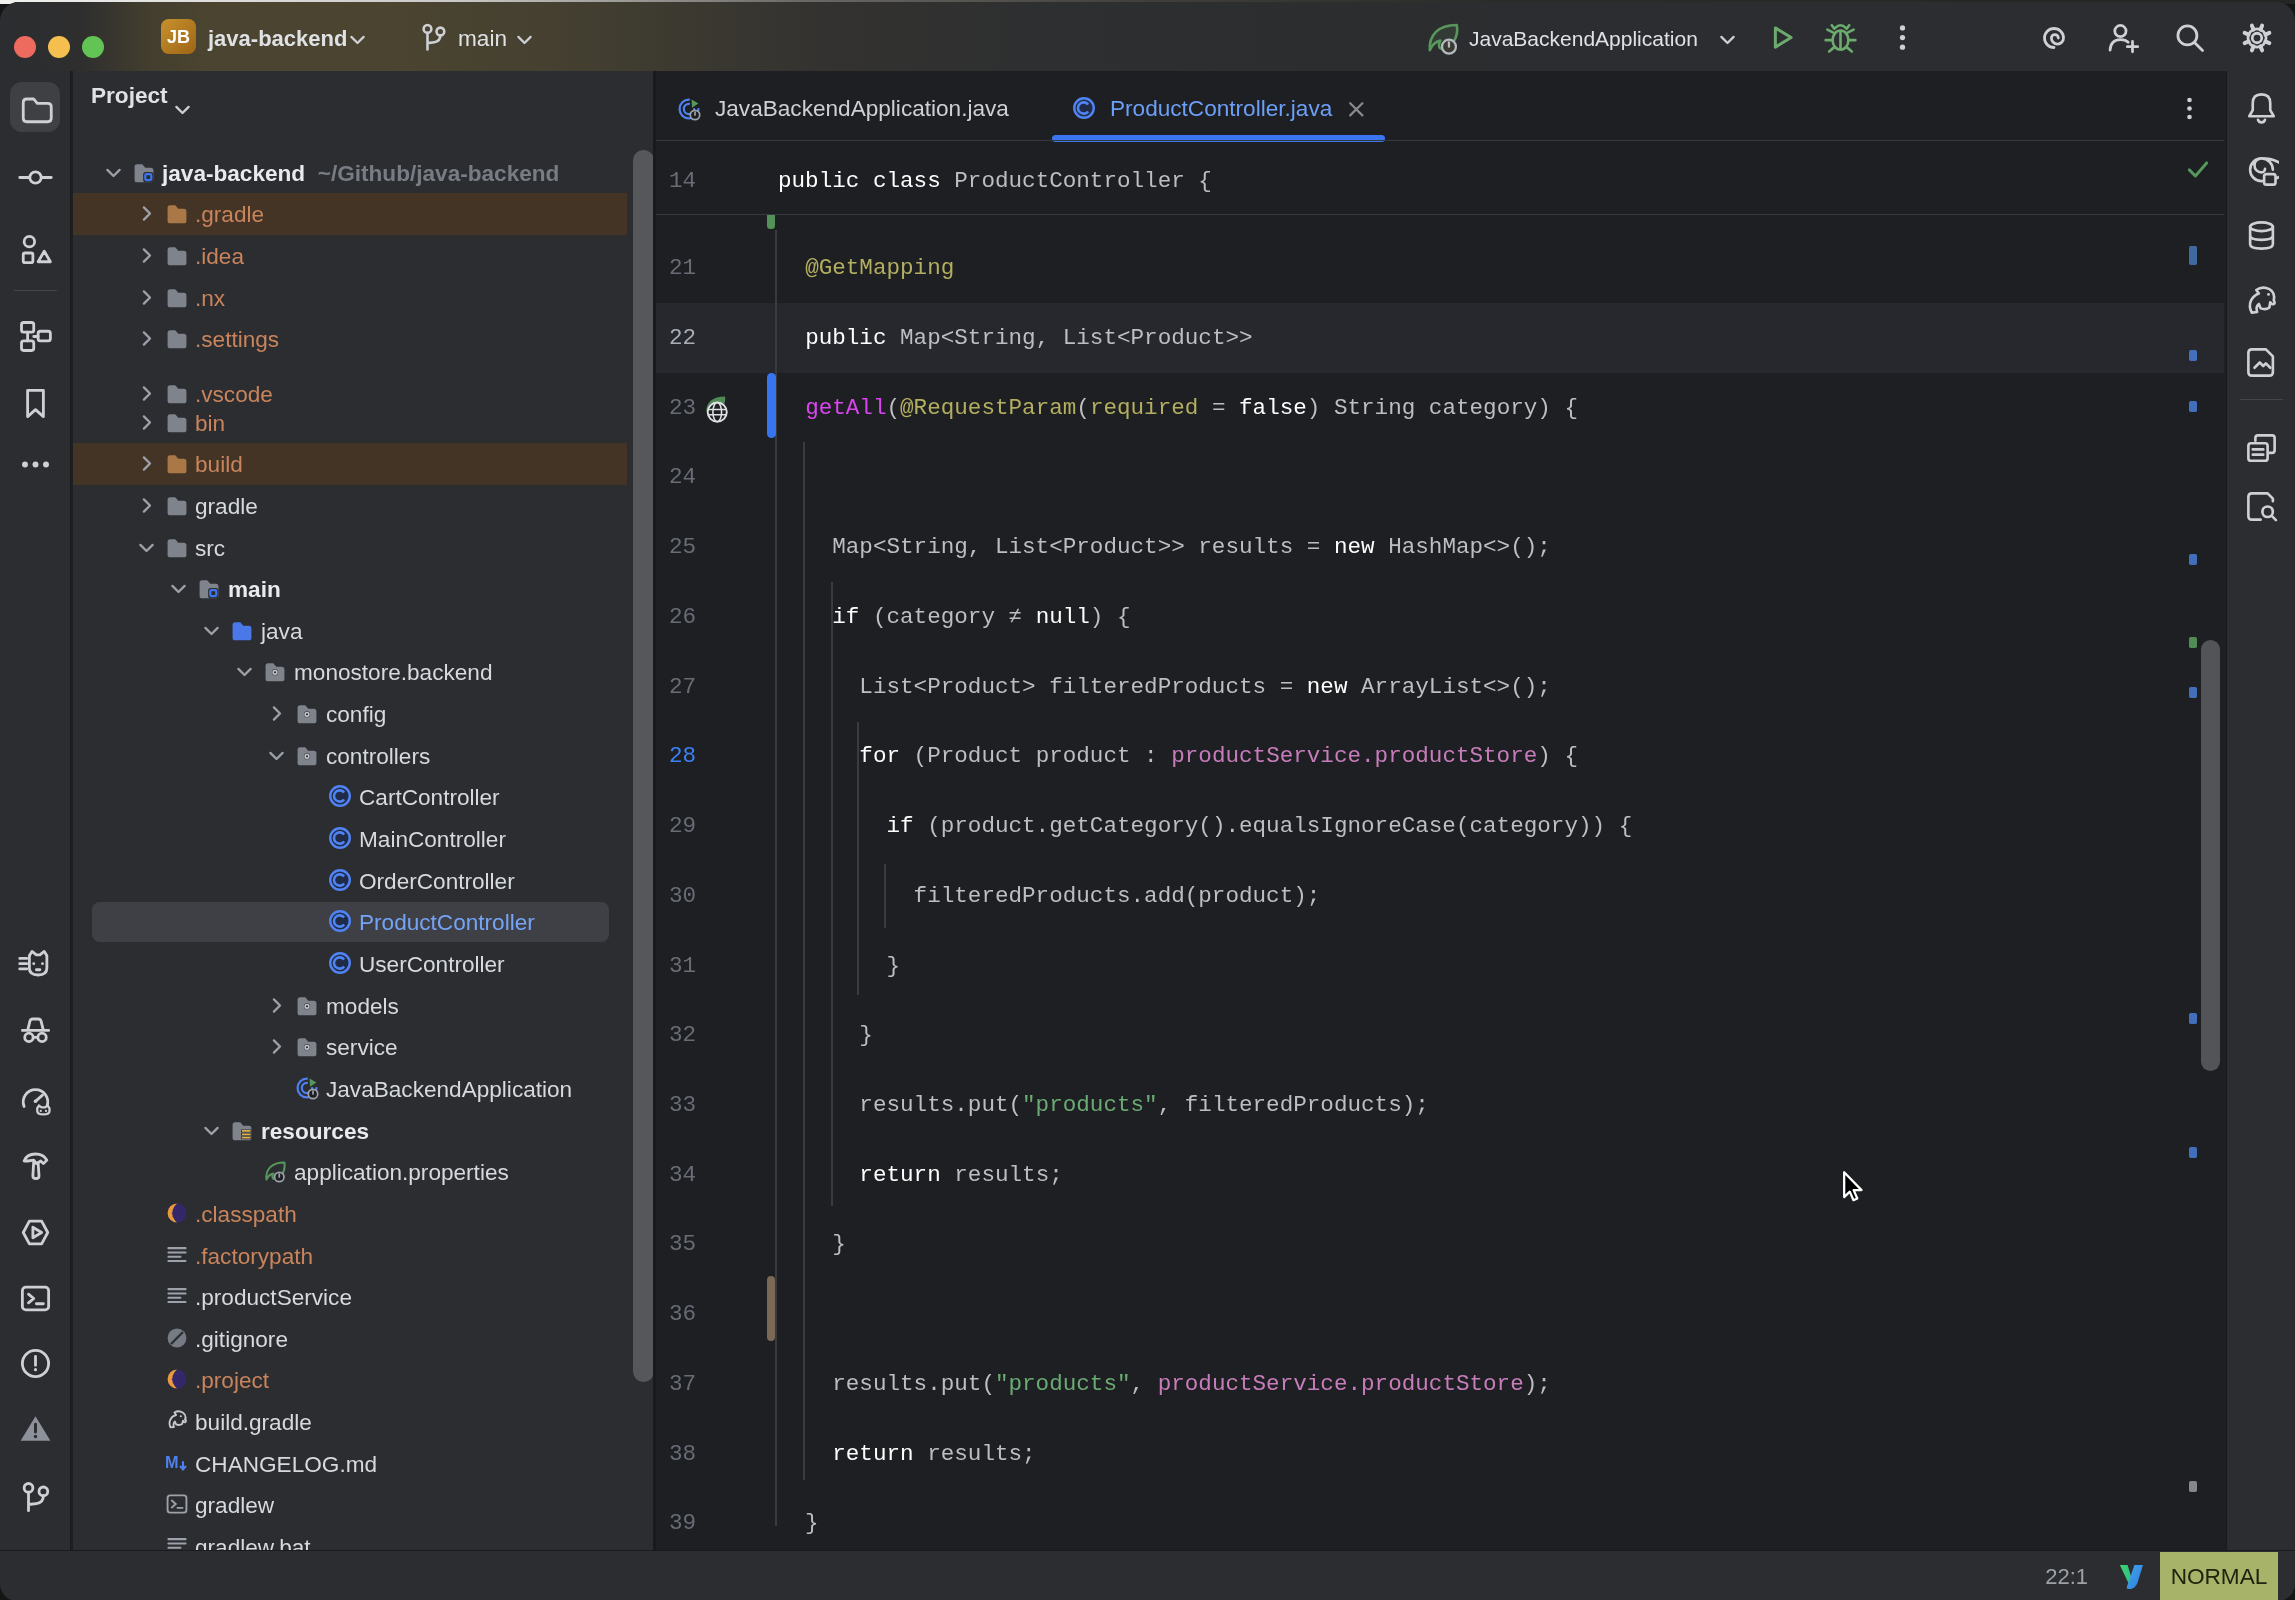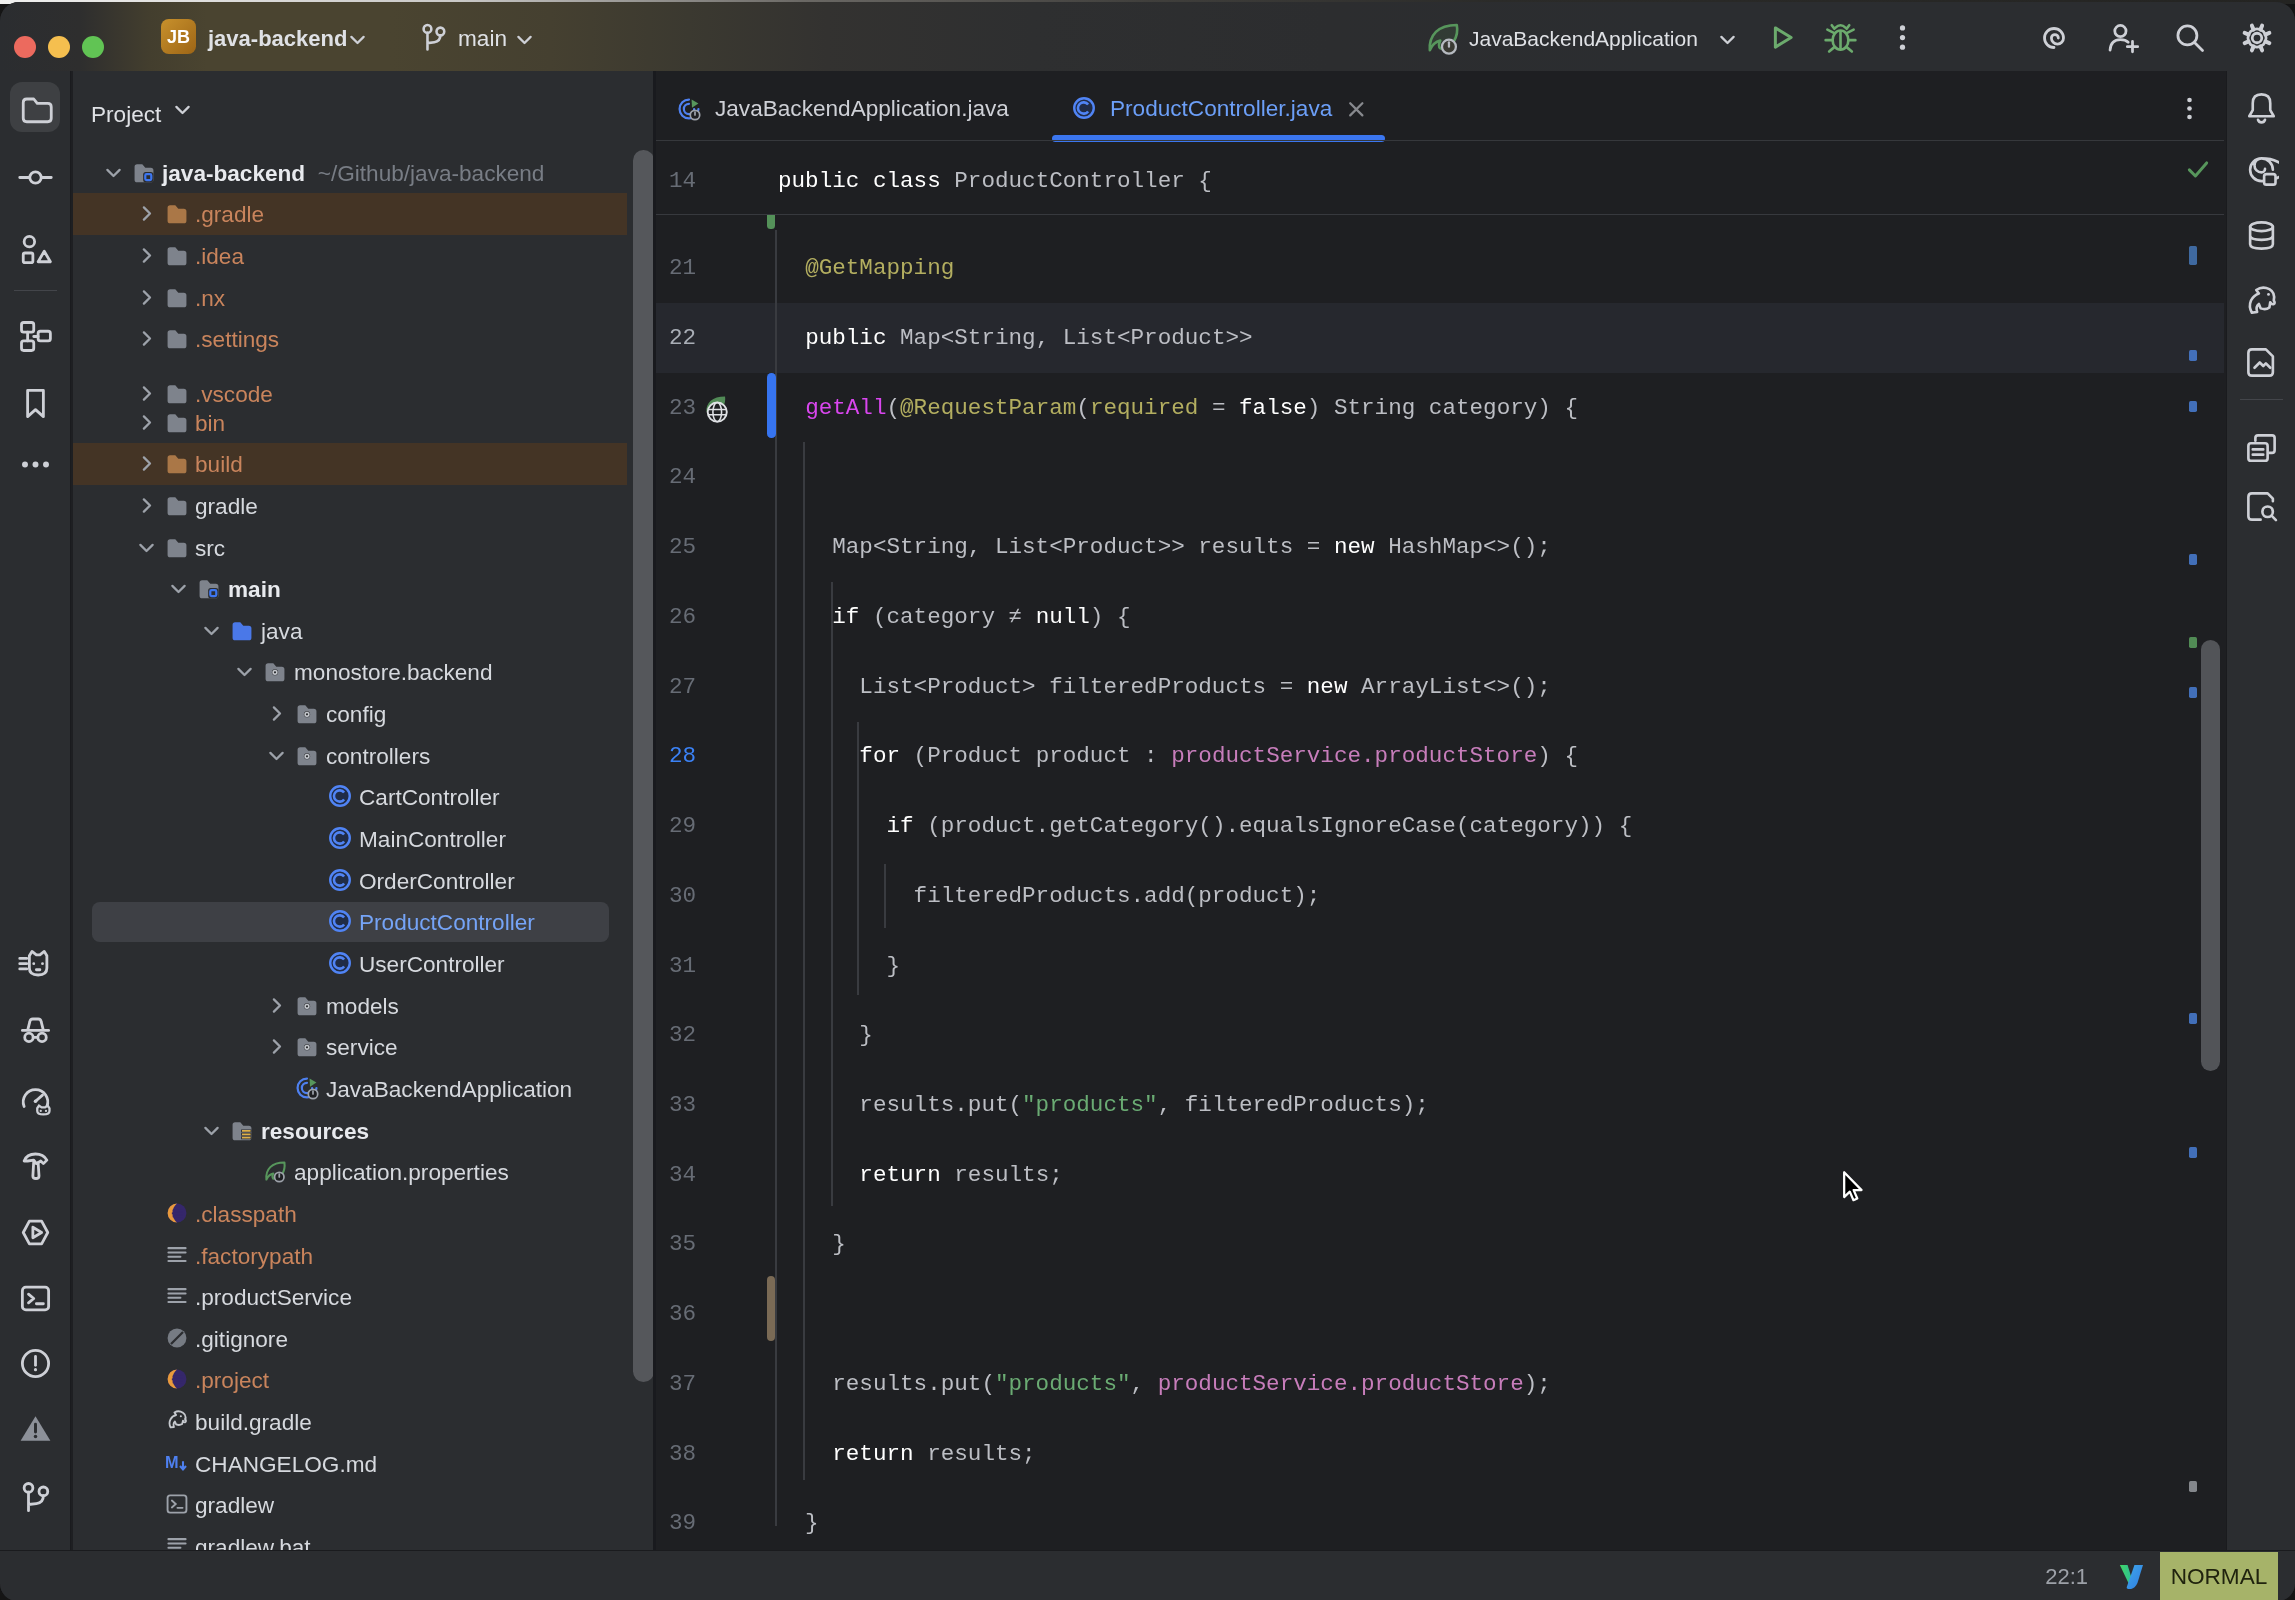--- a/index.html
+++ b/index.html
@@ -208,36 +208,36 @@
       </div>
 <div class="railico" style="top:1409px">
         <svg width="35" height="35" viewBox="0 0 40 40">
           <circle cx="12" cy="9" r="5" stroke="#ced0d6" stroke-width="3.2" fill="none" stroke-linecap="round" stroke-linejoin="round"></circle>
           <circle cx="29" cy="13" r="5" stroke="#ced0d6" stroke-width="3.2" fill="none" stroke-linecap="round" stroke-linejoin="round"></circle>
           <path d="M12 14 v21 M29 18 q0 8-8 9 l-9 1" stroke="#ced0d6" stroke-width="3.2" fill="none" stroke-linecap="round" stroke-linejoin="round"></path>
         </svg>
       </div>
 </div>
     <div class="tree">
-<div class="ab" style="left:18px;top:31px;font-size:22.6px;font-weight:normal;color:#dfe1e5">Project</div>
+<div class="ab" style="left:18px;top:12px;font-size:22.6px;font-weight:bold;color:#dfe1e5">Project</div>
 <svg class="ab" style="left:99px;top:28px" width="21" height="21" viewBox="0 0 24 24">
         <path d="M5 9 l7 7 7-7" stroke="#ced0d6" stroke-width="2.6" fill="none" stroke-linecap="round" stroke-linejoin="round"></path>
       </svg>
 <div class="trow" style="top:81px">
         <svg class="ab" style="left:29.5px;top:10.4px" width="21" height="21" viewBox="0 0 24 24">
           <path d="M5 9 l7 7 7-7" stroke="#9da2aa" stroke-width="2.6" fill="none" stroke-linecap="round" stroke-linejoin="round"></path>
         </svg>
         <div class="ticon" style="left:59px">
           <svg width="24" height="24" viewBox="0 0 28 28">
             <path d="M3 8 q0-3 3-3 h6 l3.5 4 H22 q3 0 3 3 v11 q0 3-3 3 H6 q-3 0-3-3 z" fill="#7e838c"></path>
             <rect x="13" y="14" width="12" height="12" rx="3" fill="#2b2d30"></rect>
             <rect x="15.5" y="16.5" width="7" height="7" rx="1.5" fill="none" stroke="#3d76f0" stroke-width="2.6"></rect>
           </svg>
         </div>
-        <div class="tlabel bold" style="left:89px">java-backend<span style="color:#787d85;font-weight:normal">  ~/Github/java-backend</span></div>
+        <div class="tlabel bold" style="left:89px">java-backend<span style="color:#787d85;font-weight:bold">  ~/Github/java-backend</span></div>
       </div>
 <div class="trow" style="top:122px">
         <div class="ab" style="left:0;top:0;width:554px;height:42px;background:#443425"></div>
         <svg class="ab" style="left:63px;top:10.4px" width="21" height="21" viewBox="0 0 24 24">
           <path d="M9 5 l7 7 -7 7" stroke="#9da2aa" stroke-width="2.6" fill="none" stroke-linecap="round" stroke-linejoin="round"></path>
         </svg>
         <div class="ticon" style="left:92px">
           <svg width="24" height="24" viewBox="0 0 28 28">
             <path d="M3 8 q0-3 3-3 h6 l3.5 4 H22 q3 0 3 3 v11 q0 3-3 3 H6 q-3 0-3-3 z" fill="#aa7747"></path>
           </svg>

